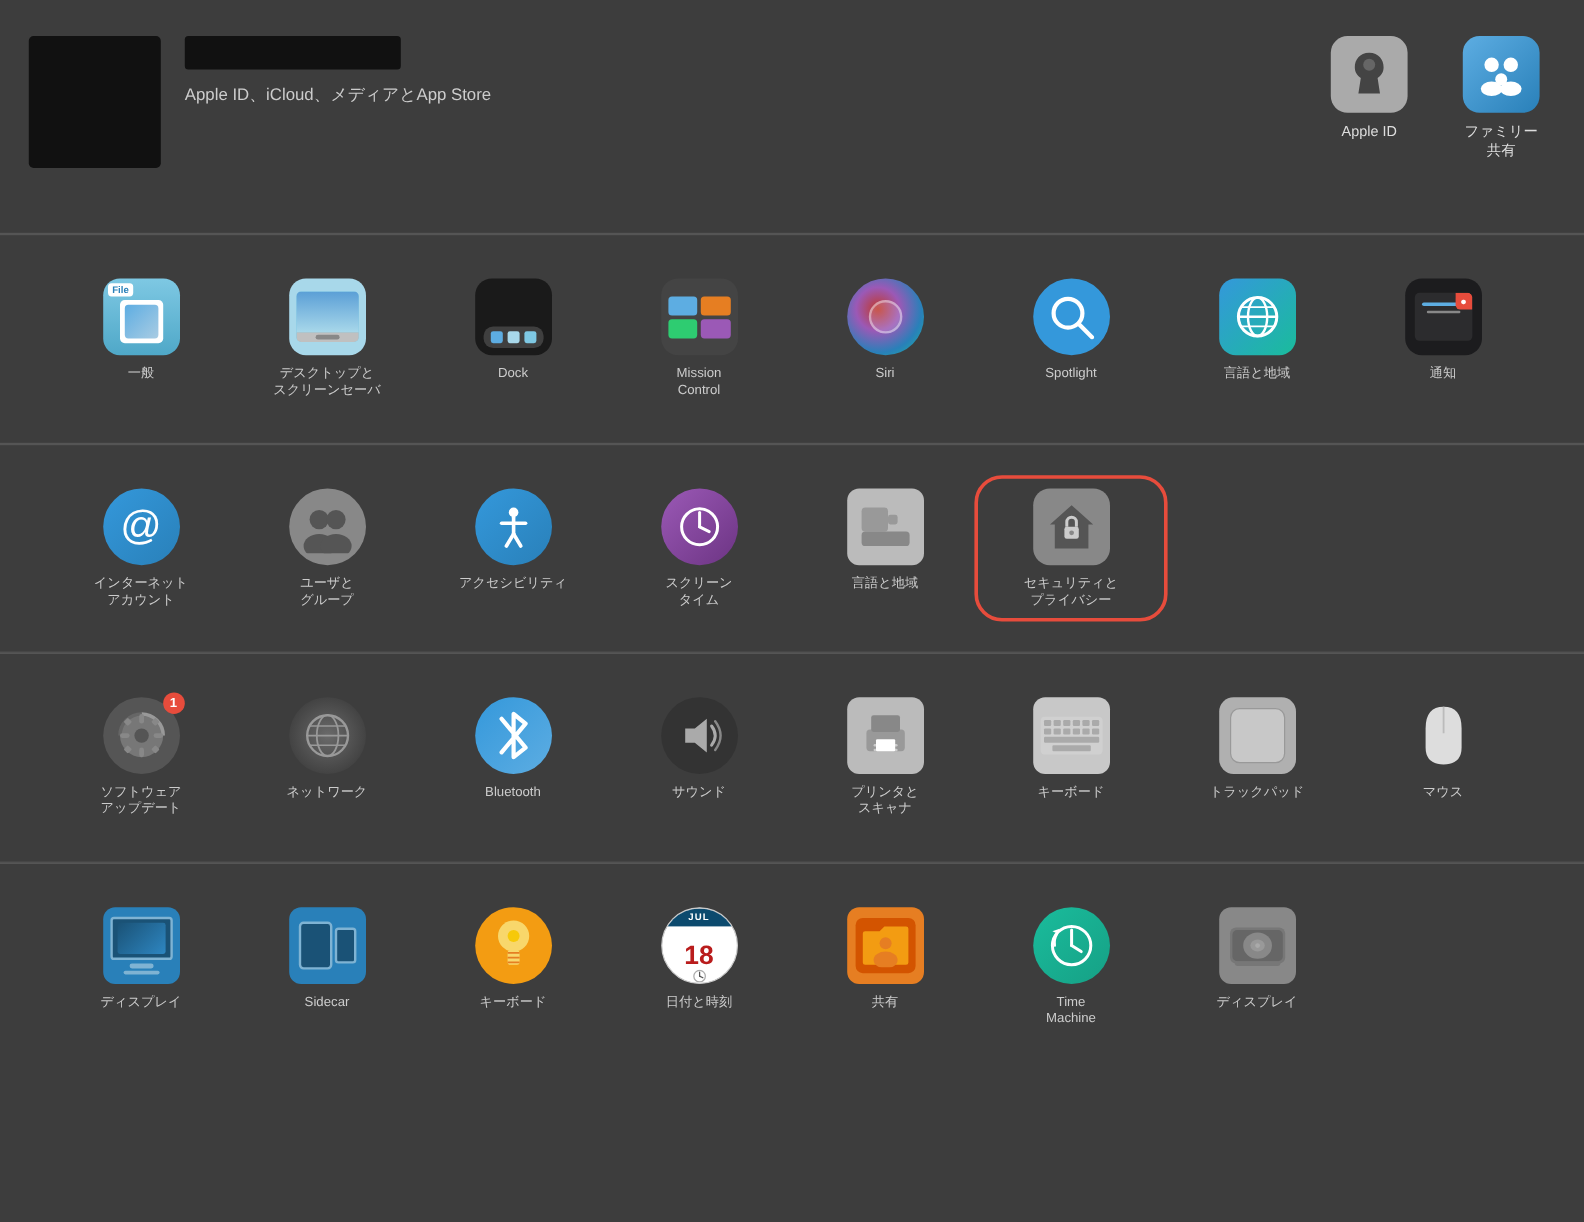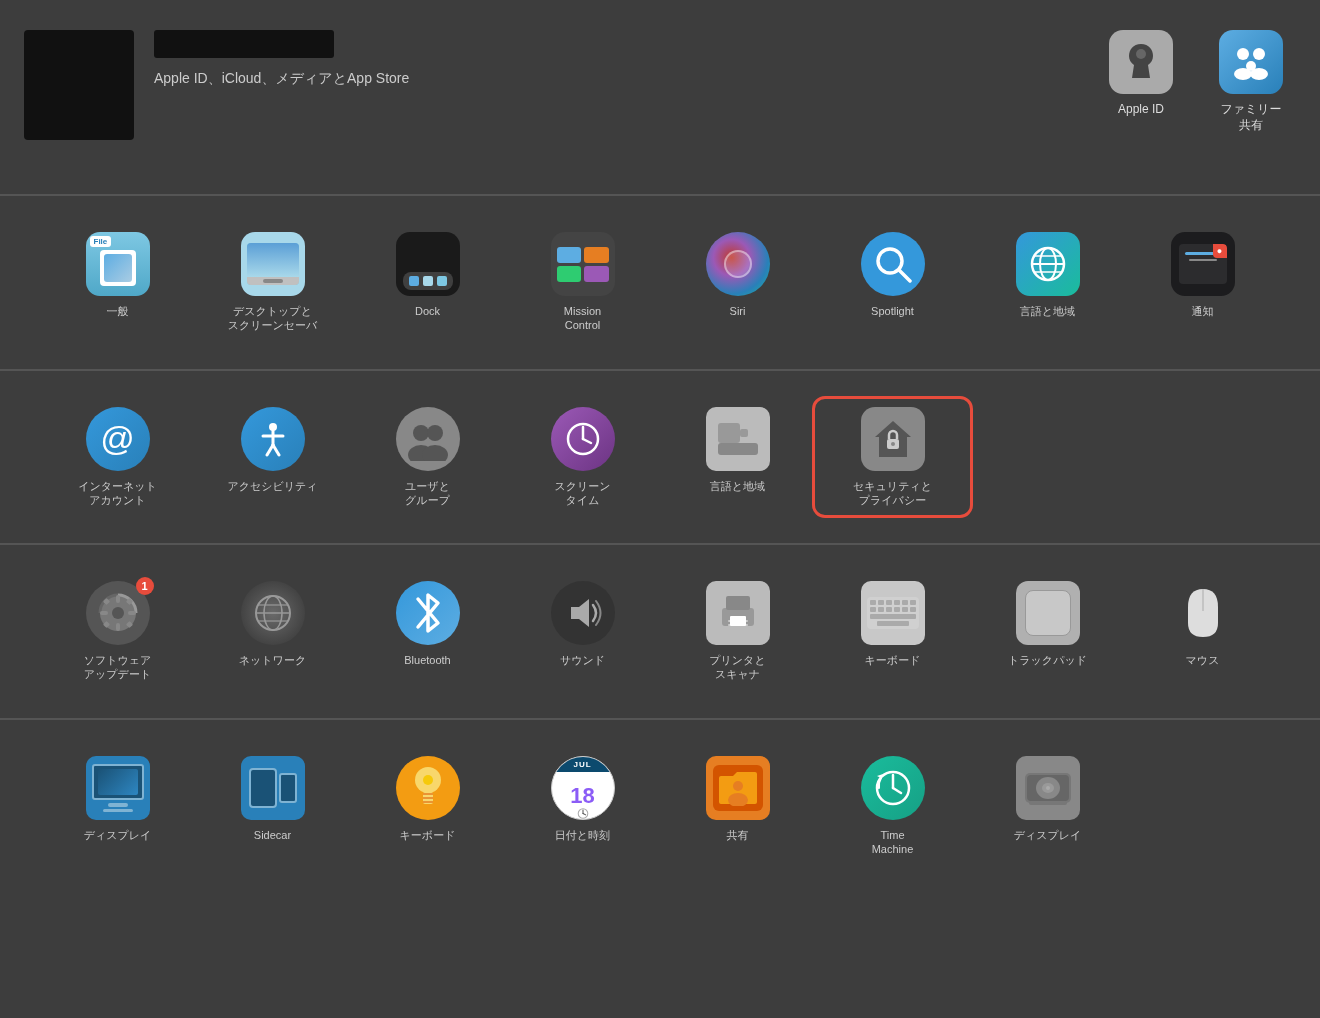--- a/index.html
+++ b/index.html
@@ -82,21 +82,21 @@
       display: flex;
       flex-direction: column;
       align-items: center;
       gap: 8px;
       cursor: pointer;
       padding: 8px 4px;
       border-radius: 10px;
     }
     .grid-item.highlighted {
       outline: 3px solid #e74c3c;
-      border-radius: 10px;
+      border-radius: 20px;
     }
     .grid-item .icon-wrap {
       width: 64px;
       height: 64px;
       display: flex;
       align-items: center;
       border-radius: 14px;
       font-size: 36px;
       position: relative;
     }
@@ -314,45 +314,45 @@
       <div class="icon-wrap">
         <div style="width:64px;height:64px;background:linear-gradient(135deg,#3498db,#2980b9);border-radius:50%;display:flex;align-items:center;justify-content:center;">
           <span style="font-size:34px;color:white;">@</span>
         </div>
       </div>
       <div class="item-label">インターネット<br>アカウント</div>
     </div>
 
     <div class="grid-item">
       <div class="icon-wrap">
+        <div style="width:64px;height:64px;background:#888;border-radius:50%;display:flex;align-items:center;justify-content:center;overflow:hidden;">
+          <svg width="44" height="44" viewBox="0 0 44 44">
+            <circle cx="15" cy="16" r="8" fill="#555"></circle>
+            <circle cx="29" cy="16" r="8" fill="#555"></circle>
+            <ellipse cx="15" cy="38" rx="13" ry="10" fill="#555"></ellipse>
+            <ellipse cx="29" cy="38" rx="13" ry="10" fill="#555"></ellipse>
+          </svg>
+        </div>
+      </div>
+      <div class="item-label">ユーザと<br>グループ</div>
+    </div>
+
+    <div class="grid-item">
+      <div class="icon-wrap">
         <div style="width:64px;height:64px;background:linear-gradient(135deg,#3498db,#2980b9);border-radius:50%;display:flex;align-items:center;justify-content:center;">
           <svg width="36" height="36" viewBox="0 0 36 36">
             <circle cx="18" cy="6" r="4" fill="white"></circle>
             <line x1="18" y1="10" x2="18" y2="24" stroke="white" stroke-width="3" stroke-linecap="round"></line>
             <line x1="8" y1="15" x2="28" y2="15" stroke="white" stroke-width="3" stroke-linecap="round"></line>
             <line x1="18" y1="24" x2="12" y2="34" stroke="white" stroke-width="3" stroke-linecap="round"></line>
             <line x1="18" y1="24" x2="24" y2="34" stroke="white" stroke-width="3" stroke-linecap="round"></line>
           </svg>
         </div>
       </div>
       <div class="item-label">アクセシビリティ</div>
-    </div>
-
-    <div class="grid-item">
-      <div class="icon-wrap">
-        <div style="width:64px;height:64px;background:#888;border-radius:50%;display:flex;align-items:center;justify-content:center;overflow:hidden;">
-          <svg width="44" height="44" viewBox="0 0 44 44">
-            <circle cx="15" cy="16" r="8" fill="#555"></circle>
-            <circle cx="29" cy="16" r="8" fill="#555"></circle>
-            <ellipse cx="15" cy="38" rx="13" ry="10" fill="#555"></ellipse>
-            <ellipse cx="29" cy="38" rx="13" ry="10" fill="#555"></ellipse>
-          </svg>
-        </div>
-      </div>
-      <div class="item-label">ユーザと<br>グループ</div>
     </div>
 
     <div class="grid-item">
       <div class="icon-wrap">
         <div style="width:64px;height:64px;background:linear-gradient(135deg,#9b59b6,#6c3483);border-radius:50%;display:flex;align-items:center;justify-content:center;">
           <svg width="36" height="36" viewBox="0 0 36 36">
             <circle cx="18" cy="18" r="15" fill="none" stroke="white" stroke-width="2.5"></circle>
             <line x1="18" y1="18" x2="18" y2="6" stroke="white" stroke-width="2.5" stroke-linecap="round"></line>
             <line x1="18" y1="18" x2="26" y2="22" stroke="white" stroke-width="2.5" stroke-linecap="round"></line>
           </svg>
@@ -577,21 +577,21 @@
       <div class="item-label">キーボード</div>
     </div>
 
     <div class="grid-item">
       <div class="icon-wrap">
         <div style="width:64px;height:64px;background:white;border-radius:50%;display:flex;flex-direction:column;align-items:center;justify-content:flex-start;overflow:hidden;border:1px solid #ccc;">
 
           <div style="width:100%;background:#0c4a6e;height:22px;display:flex;align-items:center;justify-content:center;">
             <span style="color:white;font-size:8px;font-weight:bold;letter-spacing:1px;">JUL</span>
           </div>
-          <div style="font-size:22px;font-weight:bold;color:#8b5cf6;line-height:1;margin-top:13px;">18</div>
+          <div style="font-size:22px;font-weight:bold;color:#b91c1c;line-height:1;margin-top:13px;">18</div>
 
           <svg width="30" height="16" viewBox="0 0 30 16" style="margin-top:1px;">
             <circle cx="15" cy="8" r="7" fill="none" stroke="#aaa" stroke-width="1.5"></circle>
             <line x1="15" y1="8" x2="15" y2="3" stroke="#555" stroke-width="1.5" stroke-linecap="round"></line>
             <line x1="15" y1="8" x2="19" y2="10" stroke="#555" stroke-width="1.5" stroke-linecap="round"></line>
           </svg>
         </div>
       </div>
       <div class="item-label">日付と時刻</div>
     </div>

